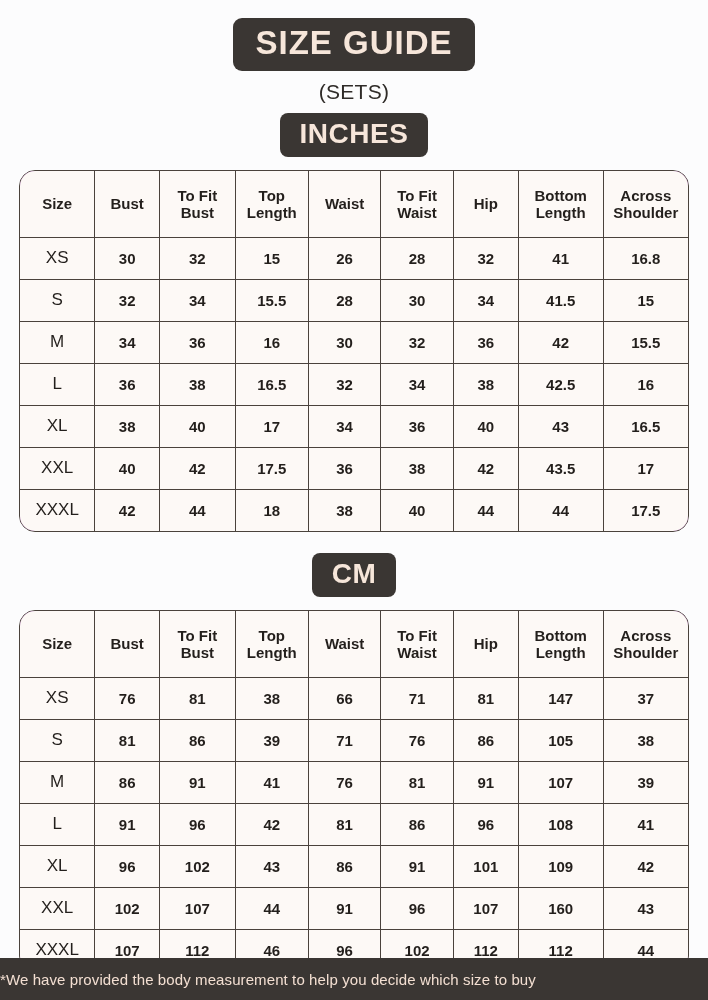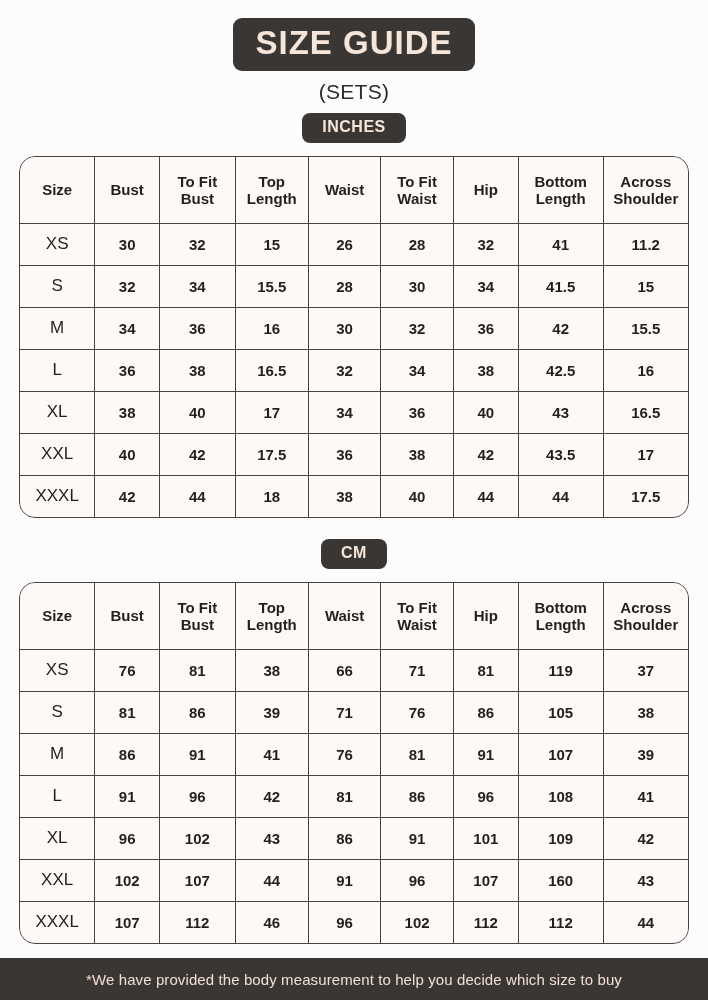--- a/index.html
+++ b/index.html
@@ -42,21 +42,21 @@
 
   .subtitle {
     font-size: 21px;
     font-weight: normal;
     color: #2f2b28;
     margin-top: 9px;
     letter-spacing: 0.3px;
   }
 
   .badge-unit {
-    font-size: 16px;
+    font-size: 28px;
     font-weight: bold;
     padding: 5px 20px 7px 20px;
     margin-top: 9px;
     border-radius: 8px;
   }
 
   .badge-cm {
     margin-top: 21px;
   }
 
@@ -129,21 +129,21 @@
   .footer {
     position: absolute;
     left: 0;
     bottom: 0;
     width: 708px;
     height: 42px;
     background: #3a3633;
     color: #f3dfd2;
     display: flex;
     align-items: center;
-    justify-content: center;
+    justify-content: flex-start;
     font-size: 15px;
     letter-spacing: 0.1px;
   }
 </style>
 </head>
 <body>
 
 <div class="page">
 
   <div class="badge badge-title">SIZE GUIDE</div>
@@ -204,21 +204,21 @@
       <tbody id="inches-body">
           <tr>
             <td class="size-cell">XS</td>
             <td class="val-cell">30</td>
             <td class="val-cell">32</td>
             <td class="val-cell">15</td>
             <td class="val-cell">26</td>
             <td class="val-cell">28</td>
             <td class="val-cell">32</td>
             <td class="val-cell">41</td>
-            <td class="val-cell">11.2</td>
+            <td class="val-cell">16.8</td>
           </tr>
           <tr>
             <td class="size-cell">S</td>
             <td class="val-cell">32</td>
             <td class="val-cell">34</td>
             <td class="val-cell">15.5</td>
             <td class="val-cell">28</td>
             <td class="val-cell">30</td>
             <td class="val-cell">34</td>
             <td class="val-cell">41.5</td>
@@ -336,21 +336,21 @@
       </thead>
       <tbody id="cm-body">
           <tr>
             <td class="size-cell">XS</td>
             <td class="val-cell">76</td>
             <td class="val-cell">81</td>
             <td class="val-cell">38</td>
             <td class="val-cell">66</td>
             <td class="val-cell">71</td>
             <td class="val-cell">81</td>
-            <td class="val-cell">119</td>
+            <td class="val-cell">147</td>
             <td class="val-cell">37</td>
           </tr>
           <tr>
             <td class="size-cell">S</td>
             <td class="val-cell">81</td>
             <td class="val-cell">86</td>
             <td class="val-cell">39</td>
             <td class="val-cell">71</td>
             <td class="val-cell">76</td>
             <td class="val-cell">86</td>

